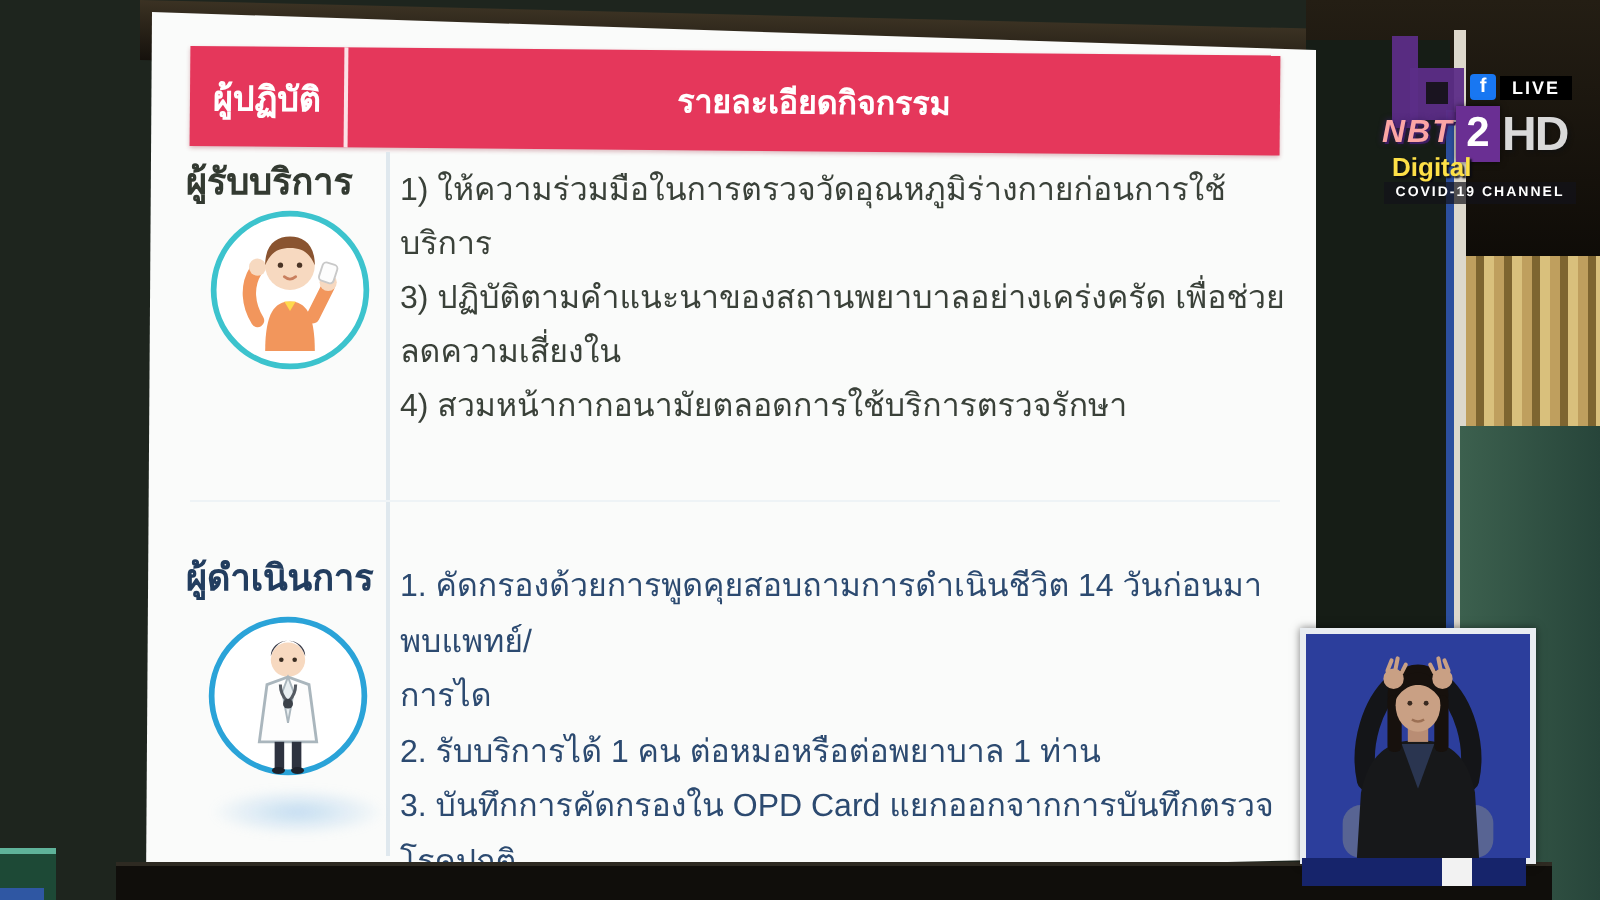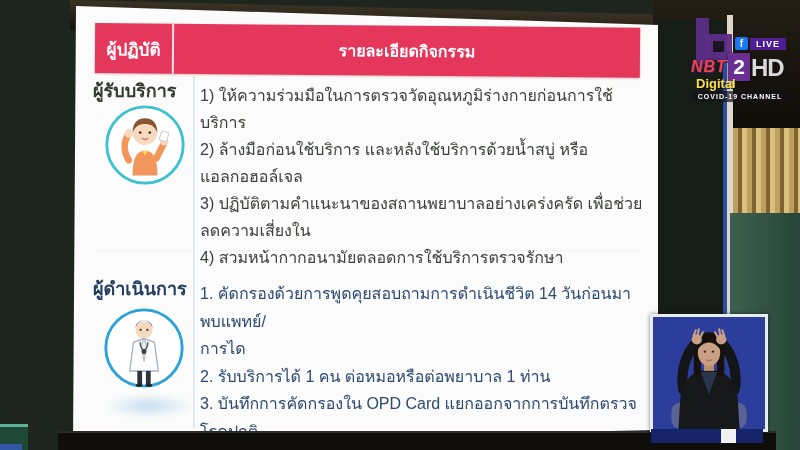--- a/index.html
+++ b/index.html
@@ -50,31 +50,31 @@
   .icon-wrap{width:84px;height:84px;}
   .icon1{left:103px;top:103px;}
   .icon2{left:102px;top:306px;}
   .smudge{left:105px;top:394px;width:88px;height:24px;border-radius:50%;
     background:radial-gradient(ellipse at center,rgba(130,185,230,.45),rgba(130,185,230,0) 70%);
     filter:blur(2px);}
 
   
   .brand{left:688px;top:16px;width:108px;height:84px;}
   .nbt-b{position:absolute;left:6px;top:2px;width:40px;height:46px;}
-  .nbt-text{position:absolute;left:3px;top:42px;color:#ef4444;font-weight:bold;font-style:italic;
+  .nbt-text{position:absolute;left:3px;top:42px;color:#fca5a5;font-weight:bold;font-style:italic;
     font-size:16px;letter-spacing:1px;text-shadow:0 0 3px #3c1d62,1px 1px 0 #3c1d62;}
   .two-box{position:absolute;left:40px;top:37px;width:22px;height:28px;background:#6a2f93;
     color:#fff;font-weight:bold;font-size:21px;display:flex;align-items:center;justify-content:center;
     box-shadow:0 0 3px rgba(0,0,0,.6);}
   .hd-text{position:absolute;left:63px;top:38px;color:#d9d9d9;font-weight:bold;font-size:24px;
     letter-spacing:-1px;text-shadow:1px 1px 2px #111;}
   .fb-badge{position:absolute;left:47px;top:21px;display:flex;align-items:center;gap:2px;}
   .fb-f{width:13px;height:13px;background:#1877f2;border-radius:2px;color:#fff;font-weight:bold;
     font-size:10px;display:flex;align-items:center;justify-content:center;}
-  .live-box{background:#4c1d95;color:#fff;font-weight:bold;font-size:9px;
+  .live-box{background:#000000;color:#fff;font-weight:bold;font-size:9px;
     padding:1px 6px;letter-spacing:1px;}
   .digital{position:absolute;left:8px;top:60px;color:#fde047;font-weight:bold;
     font-size:13px;text-shadow:1px 1px 1px #0a0a12;}
   .covid-strip{position:absolute;left:4px;top:75px;width:96px;height:11px;
     background:rgba(18,18,26,.7);color:#fff;font-size:7px;letter-spacing:1px;
     display:flex;align-items:center;justify-content:center;font-weight:bold;}
 
   
   .interp{left:650px;top:314px;width:112px;height:112px;border:3px solid #e9edf1;
     background:#2c3e9c;box-shadow:0 0 4px rgba(0,0,0,.5);}
@@ -121,21 +121,20 @@
         <path d="M31,31 C31,20 37,16 44,16 C51,16 57,20 57,31 C54,24 50,22 44,22 C38,22 34,24 31,31 Z" fill="#8a5430"></path>
         <circle cx="39" cy="31" r="1.4" fill="#4a3426"></circle>
         <circle cx="49" cy="31" r="1.4" fill="#4a3426"></circle>
         <path d="M41,37 q3,2.5 6,0" stroke="#c97f5e" stroke-width="1.4" fill="none" stroke-linecap="round"></path>
         <path d="M31,76 C31,56 36,50 44,50 C52,50 57,56 57,76 Z" fill="#f2965c"></path>
         <path d="M41,50 l3,5 l3,-5" fill="#ffd94d"></path>
       </svg>
     </div>
     <div class="abs lines lines1">
       <div>1) ให้ความร่วมมือในการตรวจวัดอุณหภูมิร่างกายก่อนการใช้บริการ</div>
-      <div>2) ล้างมือก่อนใช้บริการ และหลังใช้บริการด้วยน้ำสบู่ หรือแอลกอฮอล์เจล</div>
       <div>3) ปฏิบัติตามคำแนะนาของสถานพยาบาลอย่างเคร่งครัด เพื่อช่วยลดความเสี่ยงใน</div>
       <div>4) สวมหน้ากากอนามัยตลอดการใช้บริการตรวจรักษา</div>
     </div>
 
     <div class="abs row-label lbl2">ผู้ดำเนินการ</div>
     <div class="abs icon-wrap icon2">
       <svg width="84" height="84" viewBox="0 0 88 88">
         <circle cx="44" cy="44" r="40" fill="#ffffff" stroke="#2aa3d8" stroke-width="3"></circle>
         <circle cx="44" cy="25" r="9" fill="#f7d9c0"></circle>
         <path d="M35,23 a9,8 0 0 1 18,0 c-2,-6 -6,-8 -9,-8 c-3,0 -7,2 -9,8 Z" fill="#3c3c48"></path>

